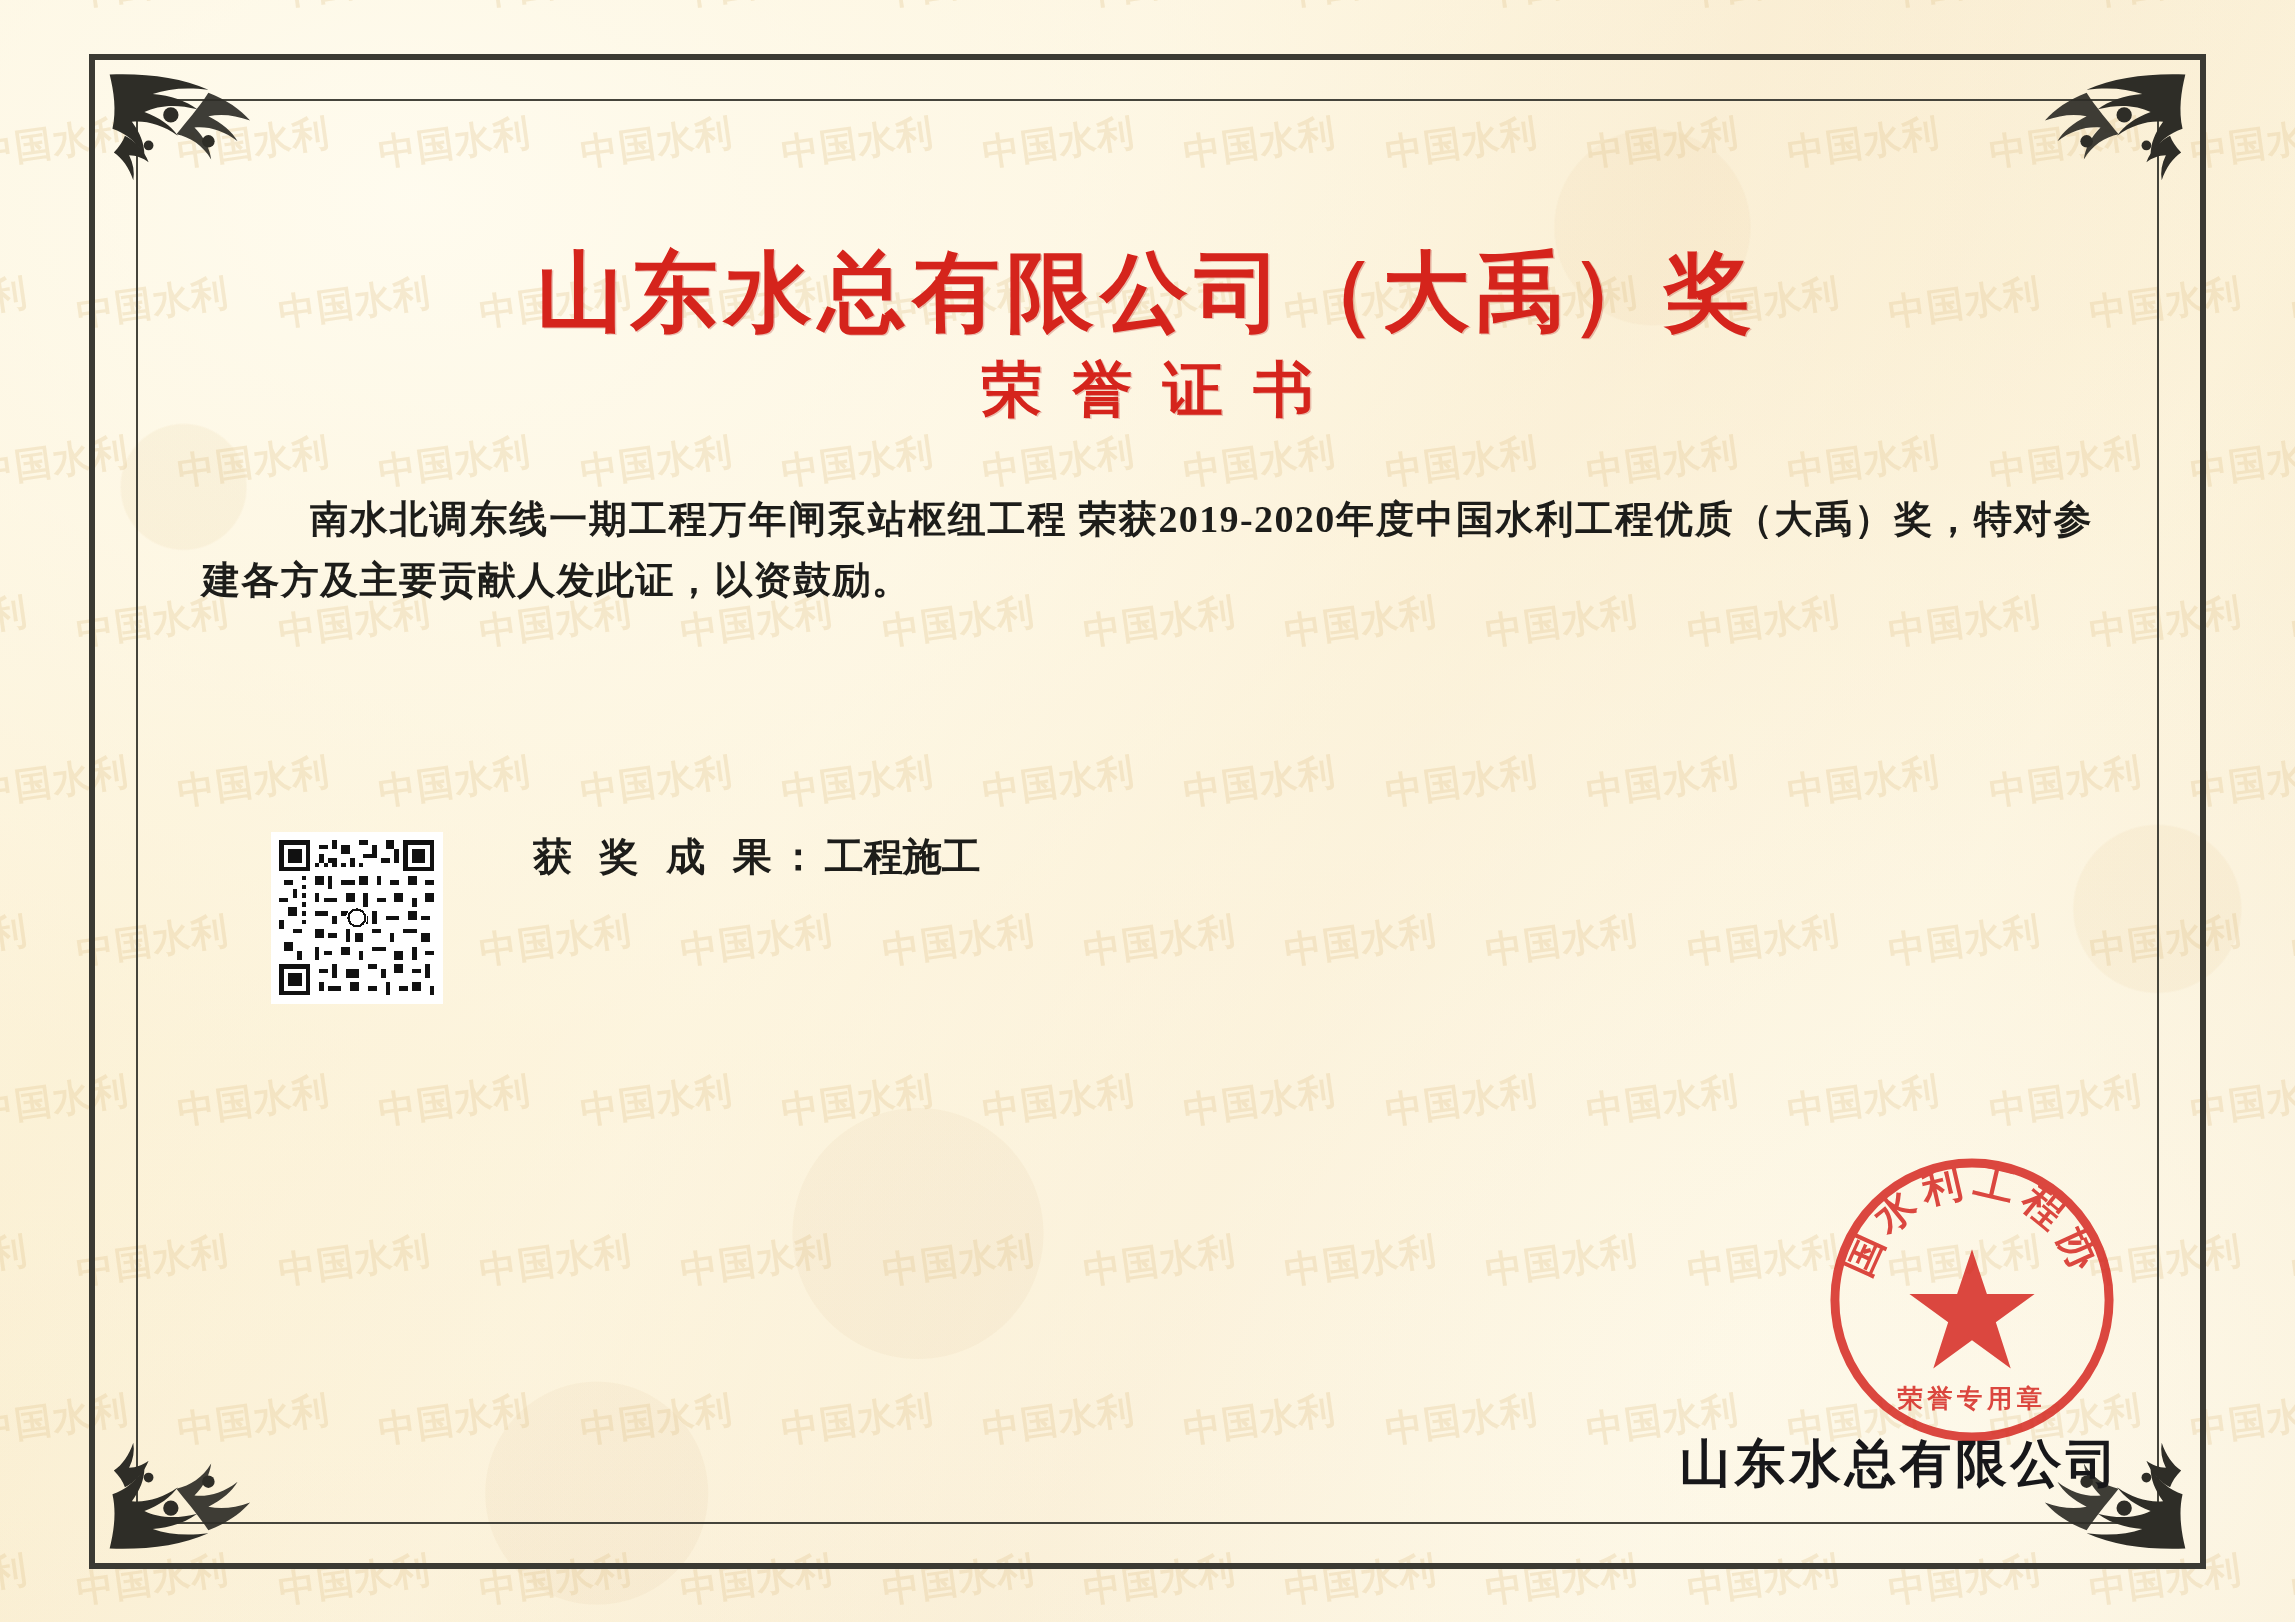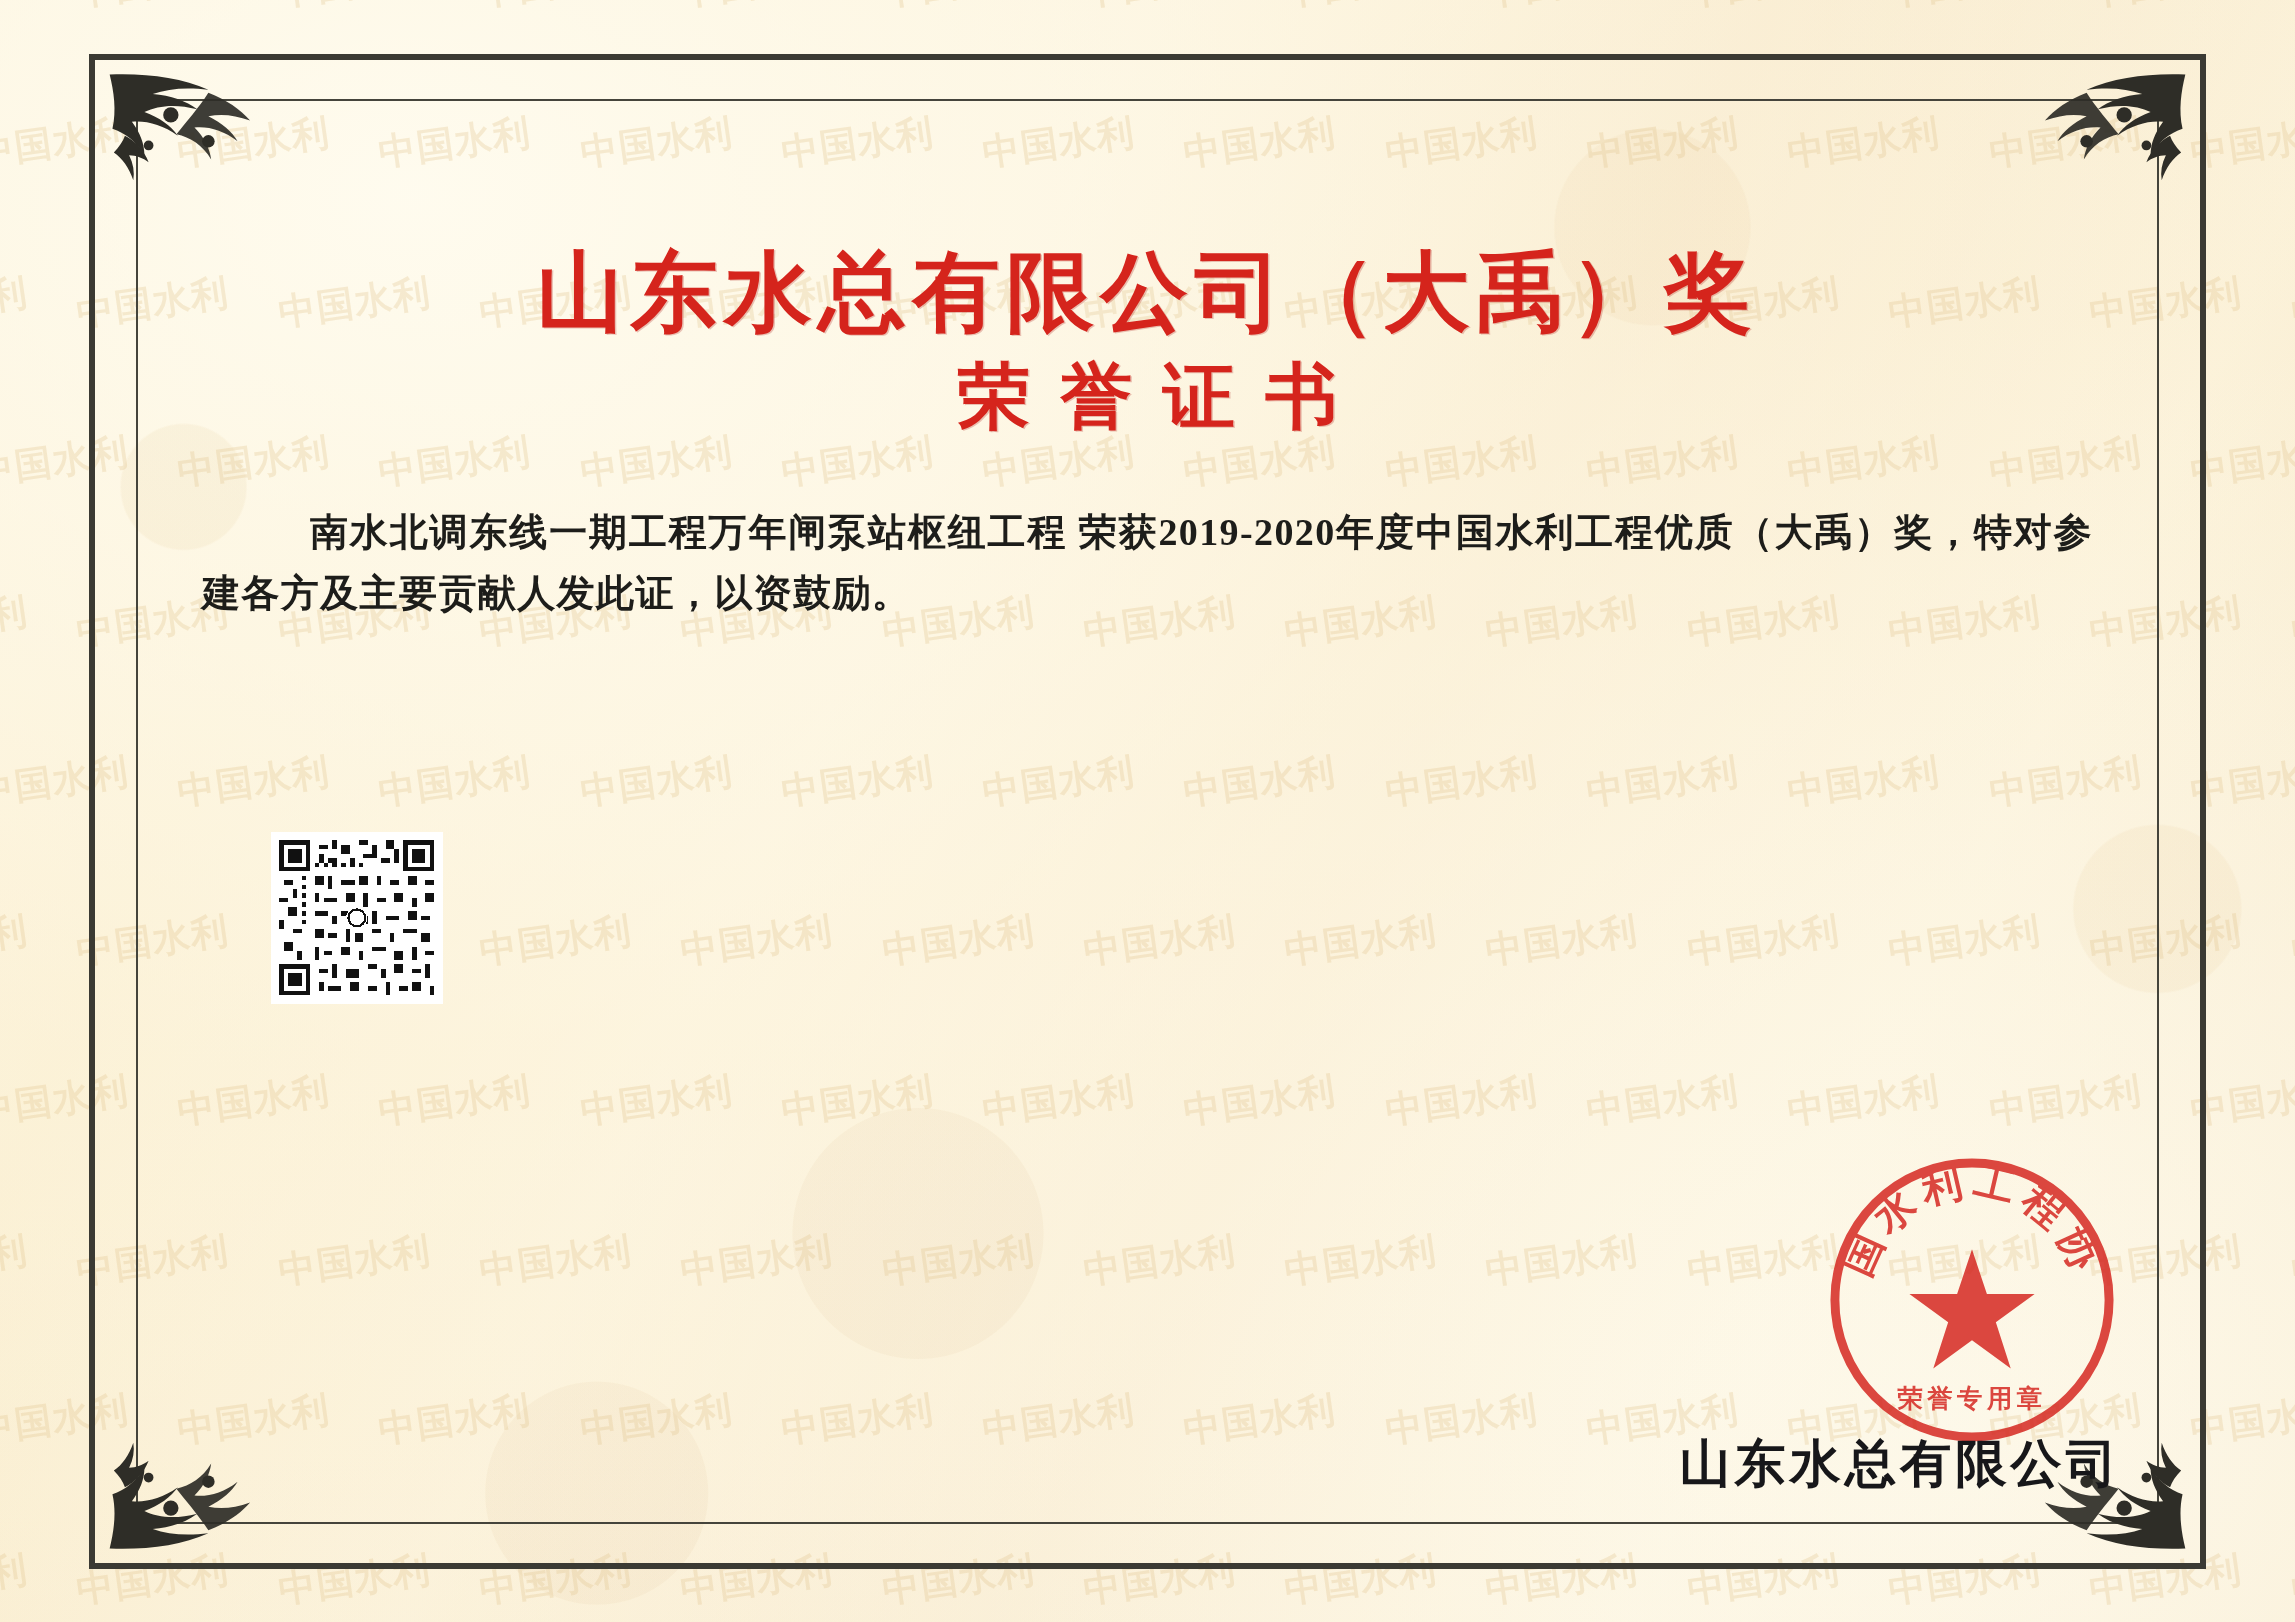--- a/index.html
+++ b/index.html
@@ -104,21 +104,21 @@
     letter-spacing: 7px;
     line-height: 1.12;
     text-shadow: 1.4px 1.4px 0 rgba(170,25,18,.25);
   }
   .title-sub {
     margin-top: 16.7px;
     text-align: center;
     color: #d5241c;
     font-family: "DejaVu Serif", "Liberation Serif", serif;
     font-weight: 700;
-    font-size: 72px;
+    font-size: 60px;
     letter-spacing: 30.5px;
     text-indent: 30.5px;
     line-height: 1.08;
     text-shadow: 1.4px 1.4px 0 rgba(170,25,18,.25);
   }
 
   .body-text {
     margin: 67px 42px 0 42px;
     color: #1d1d1a;
     font-family: Liberation Serif, serif;
@@ -506,20 +506,23 @@
               <rect x="28" y="34" width="2" height="1"></rect>
             <rect x="31" y="33" width="2" height="2"></rect>
               <rect x="35" y="34" width="1" height="2"></rect>
           </g>
           <circle cx="18.5" cy="18.5" r="2.4" fill="#ffffff"></circle>
           <circle cx="18.5" cy="18.5" r="1.9" fill="none" stroke="#111111" stroke-width=".5"></circle>
         </svg>
       </div>
 
       <div class="fields">
+        <div class="field-line">
+          <span class="field-label">获 奖 成 果：</span><span>工程施工</span>
+        </div>
       </div>
 
     </div>
   </div>
 
   <div class="seal">
     <svg viewBox="0 0 200 200" xmlns="http://www.w3.org/2000/svg" aria-hidden="true">
       <g opacity=".82">
         <circle cx="100" cy="100" r="92" fill="none" stroke="#d4211b" stroke-width="6"></circle>
         <path id="sealArc" d="M100,100 m-70,0 a70,70 0 1,1 140,0" fill="none"></path>

